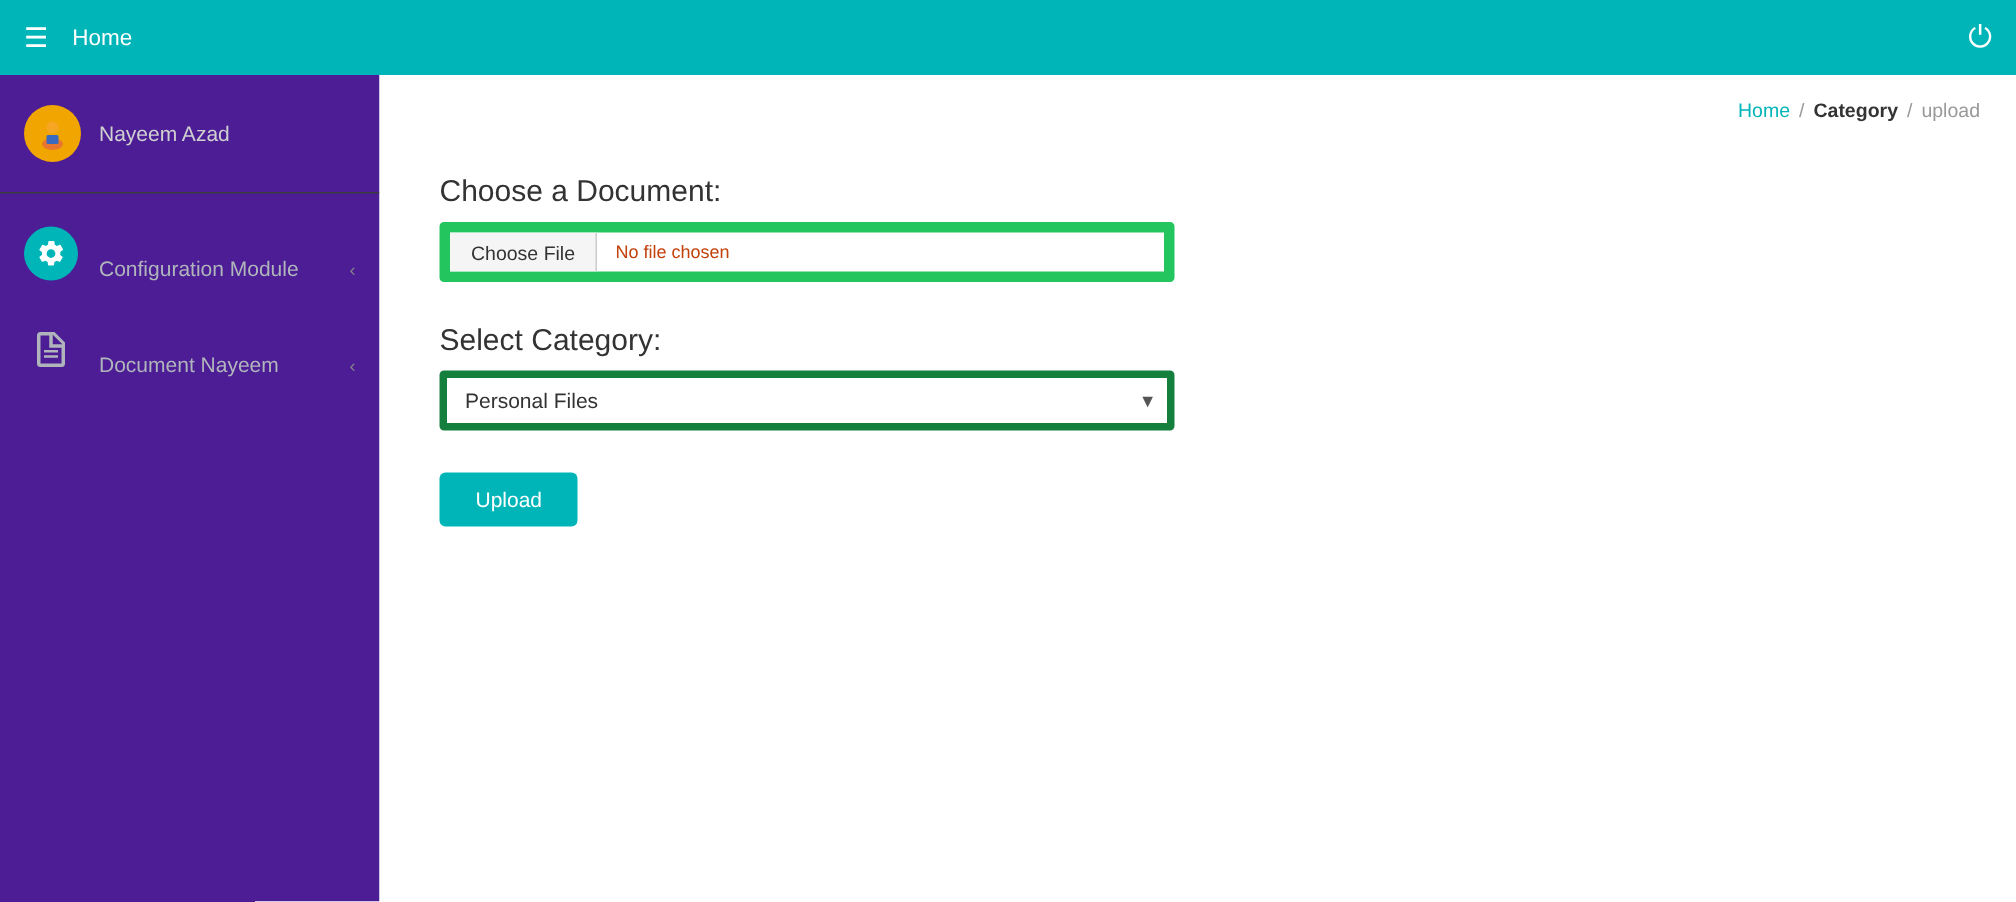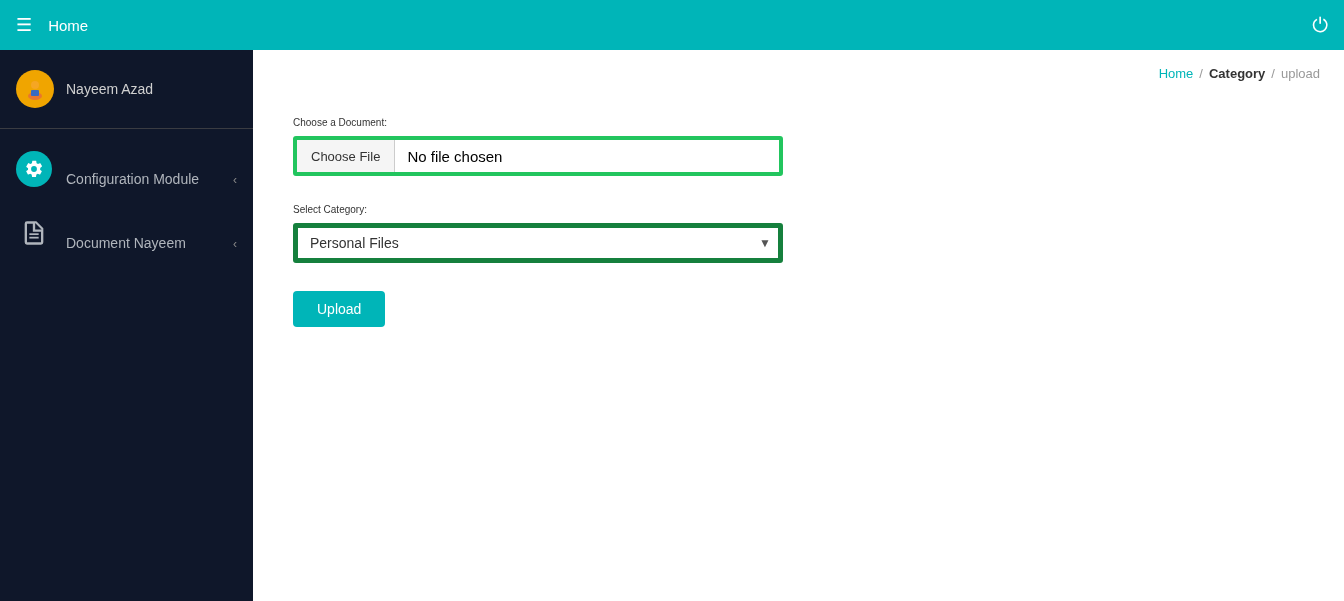--- a/index.html
+++ b/index.html
@@ -53,21 +53,21 @@
     
     .layout {
       display: flex;
       margin-top: 50px;
       height: calc(601px - 50px);
     }
 
     
     .sidebar {
       width: 253px;
-      background-color: #0f172a;
+      background-color: #4c1d95;
       color: white;
       flex-shrink: 0;
       display: flex;
       flex-direction: column;
     }
 
     .sidebar-user {
       display: flex;
       align-items: center;
       padding: 20px 16px;
@@ -169,51 +169,51 @@
     .form-area {
       padding: 20px 40px;
     }
 
     .form-group {
       margin-bottom: 28px;
     }
 
     .form-label {
       display: block;
-      font-size: 10px;
+      font-size: 20px;
       color: #333;
       margin-bottom: 8px;
     }
 
     .file-input-wrapper {
       display: flex;
       align-items: center;
-      border: 4px solid #22c55e;
+      border: 7px solid #22c55e;
       border-radius: 3px;
       width: 490px;
       height: 40px;
       overflow: hidden;
     }
 
     .choose-file-btn {
       background-color: #f5f5f5;
       border: none;
       border-right: 1px solid #ccc;
       padding: 0 14px;
       height: 100%;
       font-size: 13px;
       color: #333;
       cursor: pointer;
       white-space: nowrap;
     }
 
     .file-chosen-text {
       padding: 0 12px;
-      font-size: 15px;
-      color: #000000;
+      font-size: 12px;
+      color: #c2410c;
     }
 
     .select-wrapper {
       position: relative;
       width: 490px;
     }
 
     .category-select {
       width: 100%;
       height: 40px;

